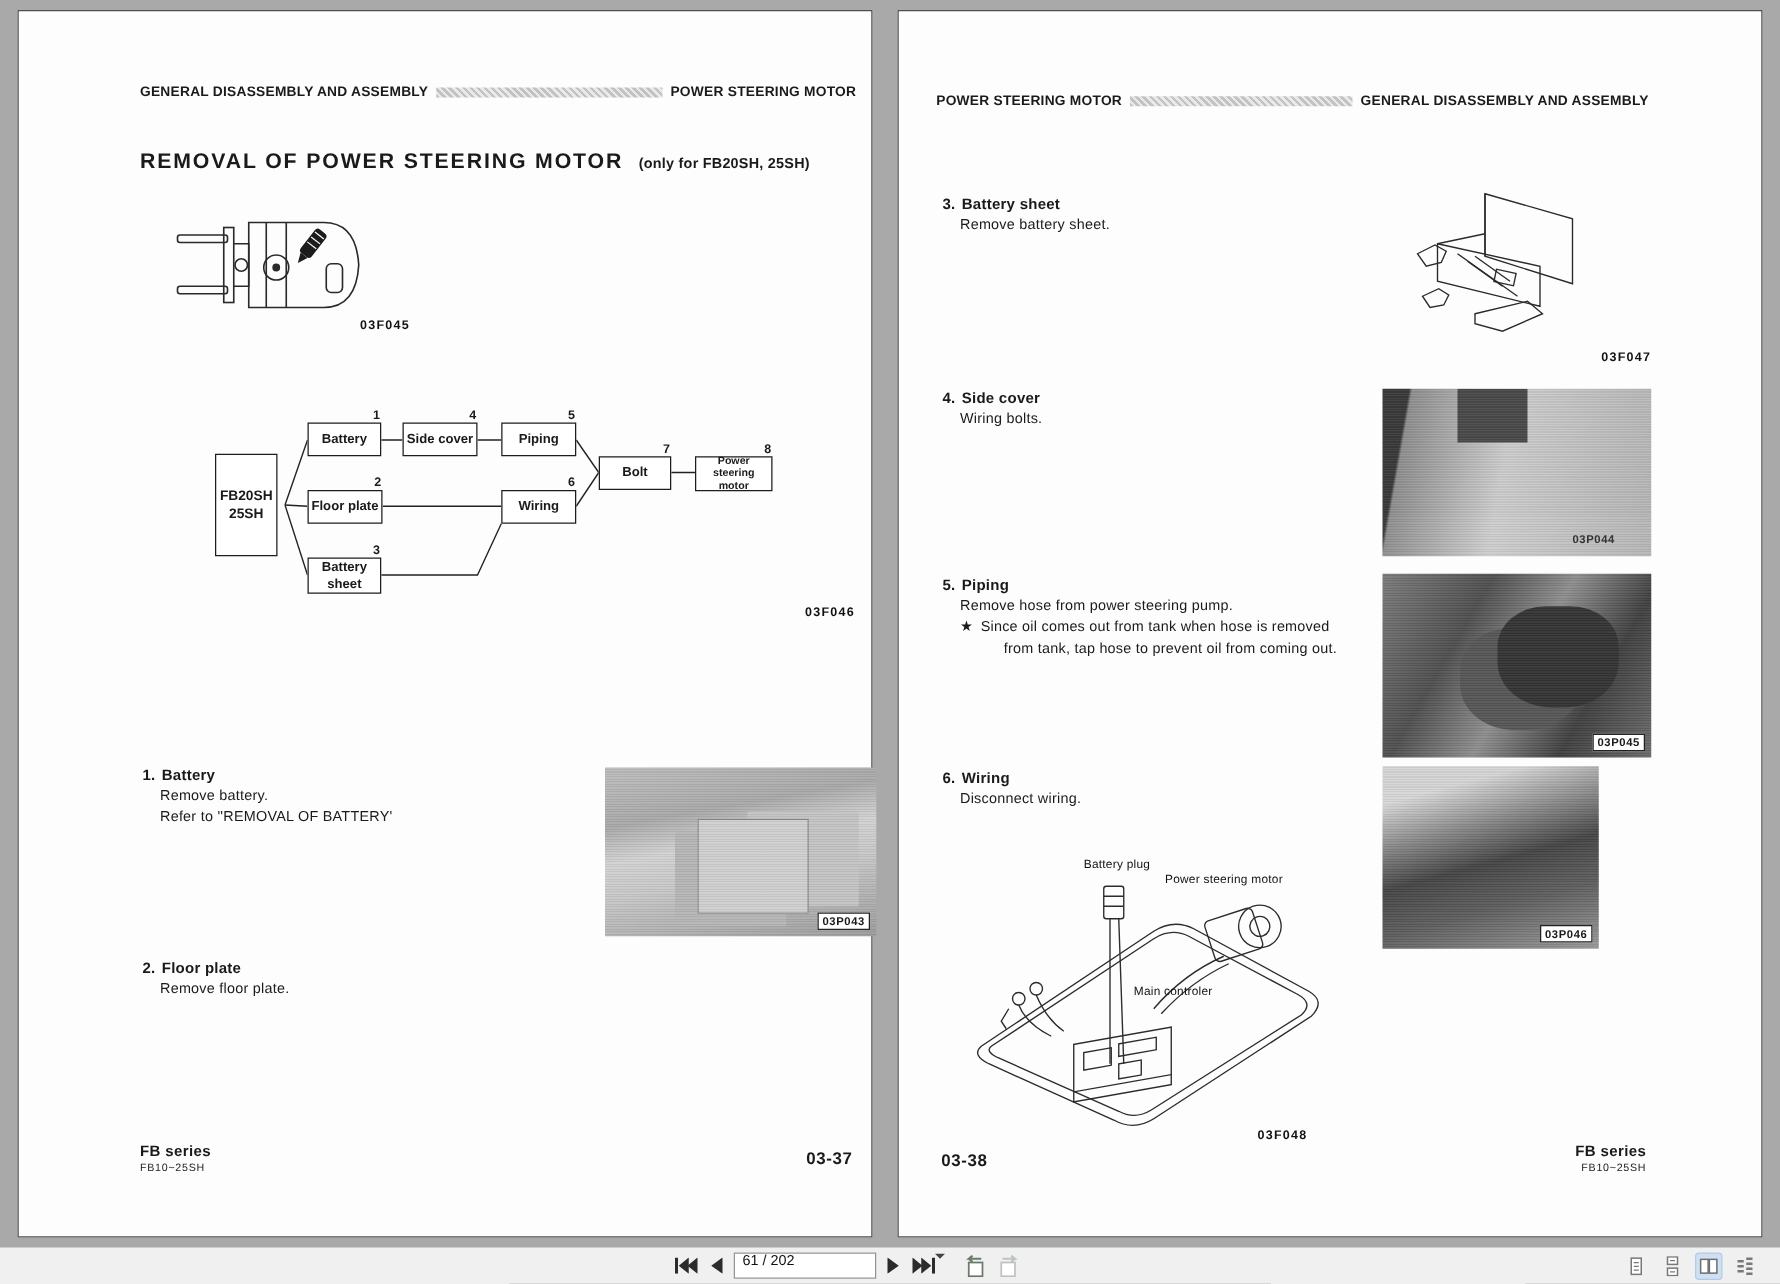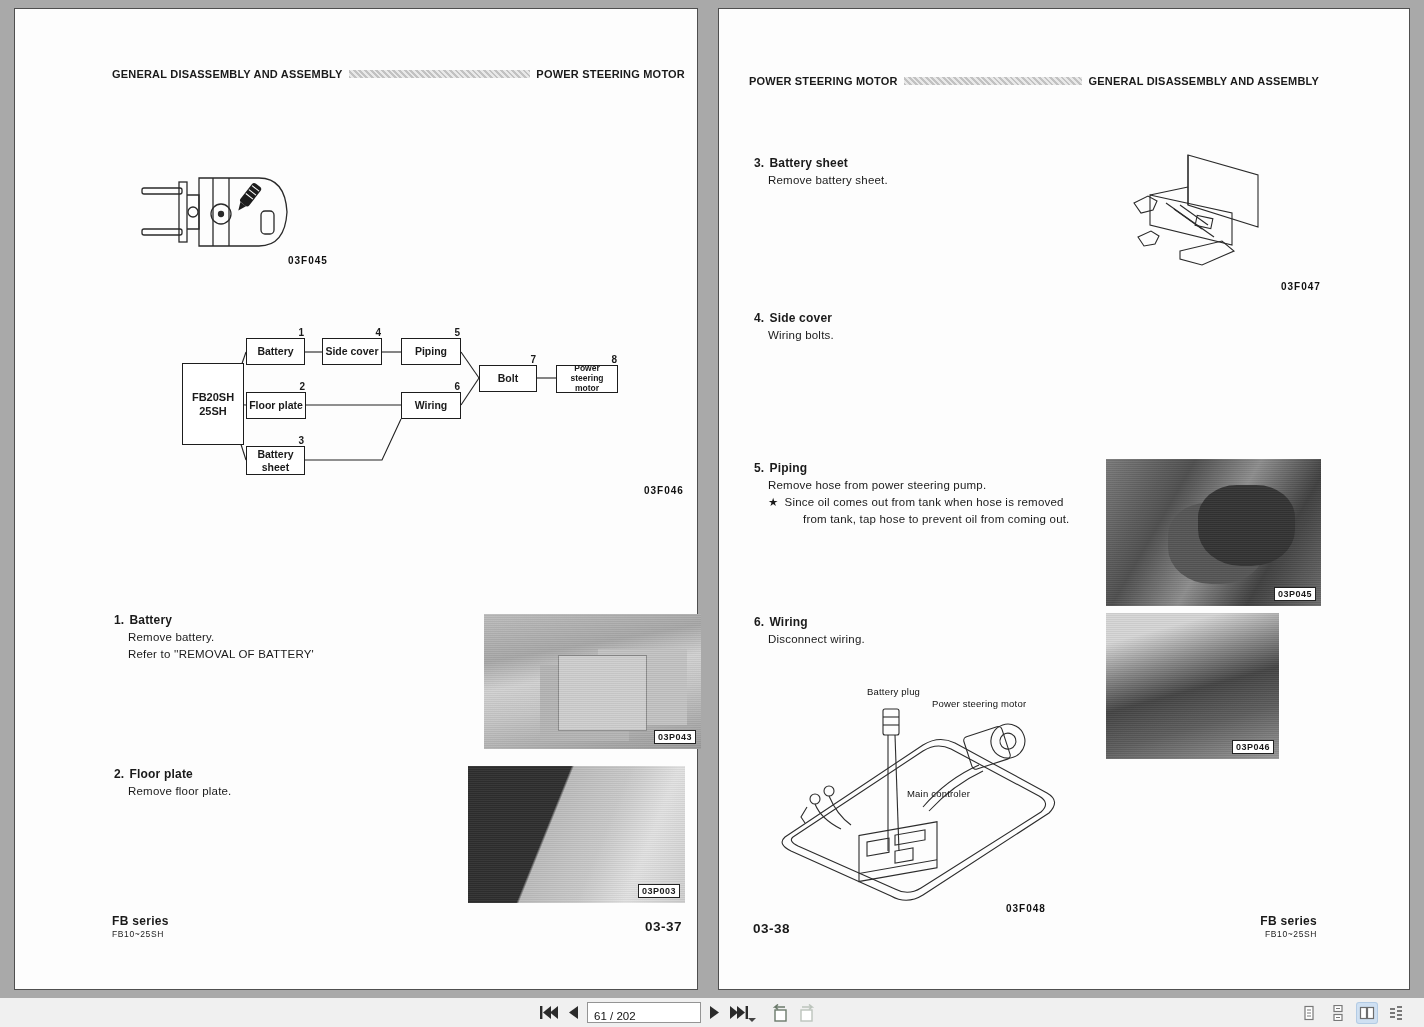--- a/index.html
+++ b/index.html
@@ -62,21 +62,21 @@
   .footer-series { position:absolute; }
   .footer-series .fs-1 { font-size:12px; font-weight:bold; letter-spacing:0.3px; }
   .footer-series .fs-2 { font-size:8.5px; letter-spacing:0.6px; color:#222; margin-top:1px; }
   .footer-series.right { text-align:right; }
   .footer-pageno { position:absolute; font-size:13.5px; font-weight:bold; letter-spacing:0.5px; }
 
   
   .toolbar { position:absolute; left:0; top:998px; width:1424px; height:29px; background:#f0f0f0; }
   .nav-controls { position:absolute; left:538px; top:0; height:29px; display:flex; align-items:center; gap:7px; }
   .tb-btn { display:flex; align-items:center; justify-content:center; background:transparent; border:none; padding:1px; cursor:pointer; }
-  .page-box { width:114px; height:21px; background:#fff; border:1px solid #949494; display:flex; align-items:flex-end; }
+  .page-box { width:114px; height:21px; background:#fff; border:1px solid #949494; display:flex; align-items:flex-start; }
   .page-box input { flex:1; border:none; outline:none; background:transparent; font-family:"Liberation Sans",sans-serif; font-size:11.5px; padding-left:6px; color:#111; }
   .page-caret { width:16px; display:flex; align-items:center; justify-content:center; cursor:pointer; }
   .page-caret i { width:0; height:0; border-left:4px solid transparent; border-right:4px solid transparent; border-top:4px solid #444; }
   .view-gap { width:4px; }
   .layout-icons { position:absolute; right:18px; top:0; height:29px; display:flex; align-items:center; gap:9px; }
   .layout-btn { border:none; background:transparent; padding:2px; cursor:pointer; border-radius:2px; display:flex; }
   .layout-btn.active { background:#cfe0f2; box-shadow:0 0 0 1px #b3cbe4; }
 </style>
 </head>
 <body>
@@ -84,20 +84,24 @@
 <div class="screen">
 
   <div class="page page-left">
 
     <div class="run-head" style="left:97px; top:59px; width:573px;">
       <span>GENERAL DISASSEMBLY AND ASSEMBLY</span>
       <span class="hatch"></span>
       <span>POWER STEERING MOTOR</span>
     </div>
 
+    <div class="doc-title">
+      <span class="t-main">REMOVAL OF POWER STEERING MOTOR</span>
+      <span class="t-note">(only for FB20SH, 25SH)</span>
+    </div>
 
     <div class="lineart" style="left:124px; top:164px;">
       <svg width="156" height="80" viewBox="0 0 156 80">
         <g fill="none" stroke="#2a2a2a" stroke-width="1.3">
           <rect x="3" y="15" width="40" height="6" rx="2"></rect>
           <rect x="3" y="56" width="40" height="6" rx="2"></rect>
           <rect x="40" y="9" width="8" height="60"></rect>
           <path d="M48,22 h12 v34 h-12"></path>
           <circle cx="54" cy="39" r="5"></circle>
           <path d="M60,5 H120 Q146,5 148,39 Q146,73 120,73 H60 Z"></path>
@@ -126,21 +130,21 @@
           <line x1="68" y1="75" x2="86" y2="131"></line>
           <line x1="145" y1="23" x2="162" y2="23"></line>
           <line x1="222" y1="23" x2="241" y2="23"></line>
           <line x1="146" y1="76" x2="241" y2="76"></line>
           <polyline points="145,131 222,131 241,90"></polyline>
           <line x1="301" y1="23" x2="319" y2="49"></line>
           <line x1="301" y1="76" x2="319" y2="49"></line>
           <line x1="377" y1="49" x2="396" y2="49"></line>
         </g>
       </svg>
-      <div class="fc-node fc-root" style="left:22px; top:34px; width:62px; height:82px;">
+      <div class="fc-node fc-root" style="left:12px; top:34px; width:50px; height:82px;">
         <span class="fc-label">FB20SH
 25SH</span>
       </div>
       <div class="fc-node" style="left:86px; top:9px; width:59px; height:27px;">
         <span class="fc-num">1</span>
         <span class="fc-label">Battery</span>
       </div>
       <div class="fc-node" style="left:162px; top:9px; width:60px; height:27px;">
         <span class="fc-num">4</span>
         <span class="fc-label">Side cover</span>
@@ -186,23 +190,20 @@
     <div class="photo ph-043" style="left:453px; top:605px; width:217px; height:135px;margin-left:16px;">
       <span class="photo-label">03P043</span>
     </div>
 
     <div class="section" style="left:99px; top:758px;">
       <div class="sec-head">
         <span>2.</span>
         <span>Floor plate</span>
       </div>
       <div class="sec-line">Remove floor plate.</div>
-    </div>
-    <div class="photo ph-003" style="left:453px; top:757px; width:217px; height:137px;">
-      <span class="photo-label">03P003</span>
     </div>
 
     <div class="footer-series" style="left:97px; top:905px;">
       <div class="fs-1">FB series</div>
       <div class="fs-2">FB10~25SH</div>
     </div>
     <div class="footer-pageno" style="right:15px; top:910px;">03-37</div>
   </div>
 
   <div class="page page-right">
@@ -238,20 +239,23 @@
       </svg>
     </div>
     <div class="fig-label" style="left:562px; top:272px;">03F047</div>
 
     <div class="section" style="left:35px; top:302px;">
       <div class="sec-head">
         <span>4.</span>
         <span>Side cover</span>
       </div>
       <div class="sec-line">Wiring bolts.</div>
+    </div>
+    <div class="photo ph-044" style="left:387px; top:302px; width:215px; height:134px;">
+      <span class="photo-label plain">03P044</span>
     </div>
 
     <div class="section" style="left:35px; top:452px;">
       <div class="sec-head">
         <span>5.</span>
         <span>Piping</span>
       </div>
       <div class="sec-line">Remove hose from power steering pump.</div>
       <div class="sec-line star-line">
         <span>★</span>

